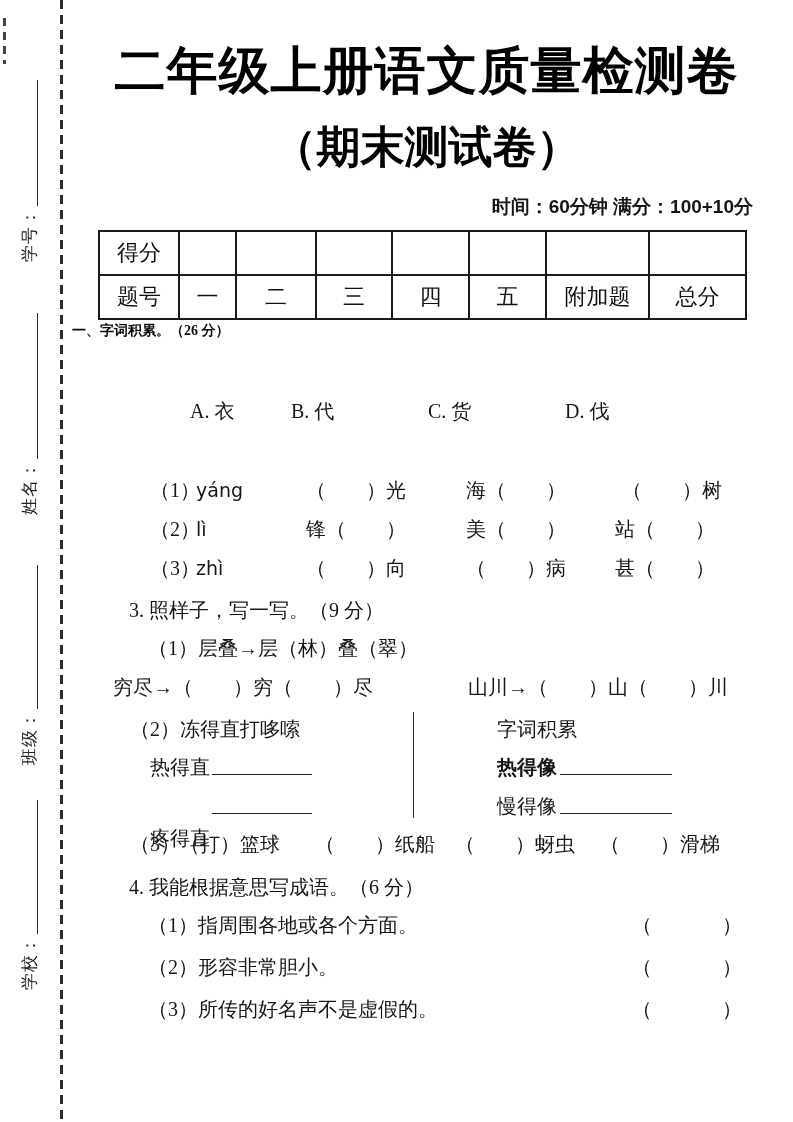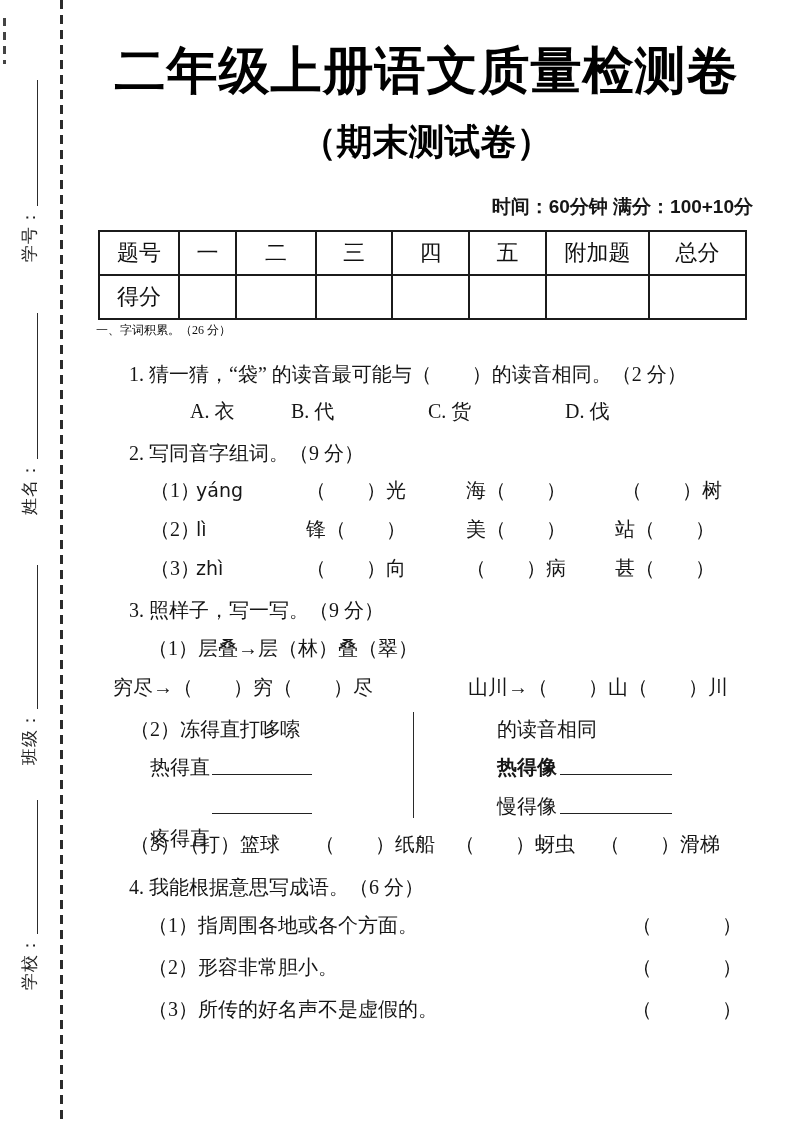--- a/index.html
+++ b/index.html
@@ -26,37 +26,37 @@
   .seal-line { flex:1; border-bottom:1.7px solid #2c2c2c; margin:0 0 5px 2px; }
   
   .title {
     position:absolute; left:98px; top:40px; width:657px; text-align:center;
     font-family:"Liberation Sans", sans-serif; font-weight:bold;
     font-size:51px; line-height:1.2; color:#000; letter-spacing:1px;
   }
   .subtitle {
     position:absolute; left:98px; top:118px; width:657px; text-align:center;
     font-family:"Liberation Sans", sans-serif; font-weight:bold;
-    font-size:36px; color:#000;
+    font-size:44px; color:#000;
   }
   .meta {
     position:absolute; left:98px; top:194px; width:655px; text-align:right;
     font-family:"Liberation Sans", sans-serif; font-weight:bold; font-size:19px;
   }
   
   .score-table {
     position:absolute; left:98px; top:230px; width:647px;
     border-collapse:collapse; table-layout:fixed;
     font-size:22px; text-align:center; color:#111;
   }
   .score-table td { border:2px solid #1b1b1b; height:44px; padding:0; }
   
   .blk { position:absolute; font-size:20px; line-height:26px; white-space:nowrap; }
   .heading {
-    position:absolute; left:96px; top:322px; font-size:12px; font-weight:normal;
+    position:absolute; left:72px; top:322px; font-size:14px; font-weight:bold;
     white-space:nowrap; color:#0d0d0d;
   }
   .opt { position:absolute; top:0; }
   .pinyin { font-family:"DejaVu Sans", sans-serif; font-size:19px; }
   .uline { display:inline-block; border-bottom:1.6px solid #222; height:1.05em; vertical-align:baseline; }
   .divider { position:absolute; left:413px; top:712px; height:106px; width:0; border-left:1.8px solid #2a2a2a; }
   .q4item-blank {
     position:absolute; left:632px; top:0; width:110px;
     display:flex; justify-content:space-between;
   }
@@ -102,53 +102,51 @@
         <col style="width:57px">
         <col style="width:80px">
         <col style="width:76px">
       <col style="width:77px">
         <col style="width:77px">
         <col style="width:103px">
         <col style="width:97px">
     </colgroup>
     <tbody>
         <tr>
+      <td>得分</td>
+      <td></td>
+      <td></td>
+      <td></td>
+      <td></td>
+      <td></td>
+      <td></td>
+      <td></td>
+    </tr>
+    <tr>
       <td>题号</td>
       <td>一</td>
       <td>二</td>
       <td>三</td>
       <td>四</td>
       <td>五</td>
       <td>附加题</td>
       <td>总分</td>
     </tr>
-    <tr>
-      <td>得分</td>
-      <td></td>
-      <td></td>
-      <td></td>
-      <td></td>
-      <td></td>
-      <td></td>
-      <td></td>
-    </tr>
   </tbody>
     </table>
 
   <div class="heading">一、字词积累。（26 分）</div>
 
-  <div class="blk" style="left:129px; top:361px;">1. 猜一猜，“袋” 的读音最可能与（　　）的读音相同。（2 分）</div>
   <div class="blk" style="left:0; top:398px; width:793px;">
     <span class="opt" style="left:153px;margin-left:37px;">A. 衣</span>
     <span class="opt" style="left:291px;">B. 代</span>
     <span class="opt" style="left:428px;">C. 货</span>
     <span class="opt" style="left:565px;">D. 伐</span>
   </div>
 
-  <div class="blk" style="left:129px; top:440px;">2. 写同音字组词。（9 分）</div>
   <div class="blk" style="left:0; top:477px; width:793px;">
     <span class="abs" style="left:150px;">（1）</span>
     <span class="abs pinyin" style="left:196px;">yáng</span>
     <span class="abs" style="left:306px;">（　　）光</span>
     <span class="abs" style="left:466px;">海（　　）</span>
     <span class="abs" style="left:622px;">（　　）树</span>
   </div>
   <div class="blk" style="left:0; top:516px; width:793px;">
     <span class="abs" style="left:150px;">（2）</span>
     <span class="abs pinyin" style="left:196px;">lì</span>
@@ -166,21 +164,21 @@
 
   <div class="blk" style="left:129px; top:597px;">3. 照样子，写一写。（9 分）</div>
   <div class="blk" style="left:148px; top:635px;">（1）层叠→层（林）叠（翠）</div>
   <div class="blk" style="left:0; top:674px; width:793px;">
     <span class="abs" style="left:113px;">穷尽→（　　）穷（　　）尽</span>
     <span class="abs" style="left:468px;">山川→（　　）山（　　）川</span>
   </div>
 
   <div class="blk" style="left:0; top:716px; width:793px;">
     <span class="abs" style="left:130px;">（2）冻得直打哆嗦</span>
-    <span class="abs" style="left:497px;">的读音相同</span>
+    <span class="abs" style="left:497px;">字词积累</span>
   </div>
   <div class="blk" style="left:0; top:754px; width:793px;">
     <span class="abs" style="left:150px;">热得直</span>
     <span class="abs uline" style="left:212px; width:100px;"></span>
     <span class="abs" style="left:497px;font-weight:bold;">热得像</span>
     <span class="abs uline" style="left:560px; width:112px;"></span>
   </div>
   <div class="blk" style="left:0; top:793px; width:793px;">
     <span class="abs" style="left:150px;margin-top:32px;">疼得直</span>
     <span class="abs uline" style="left:212px; width:100px;"></span>

